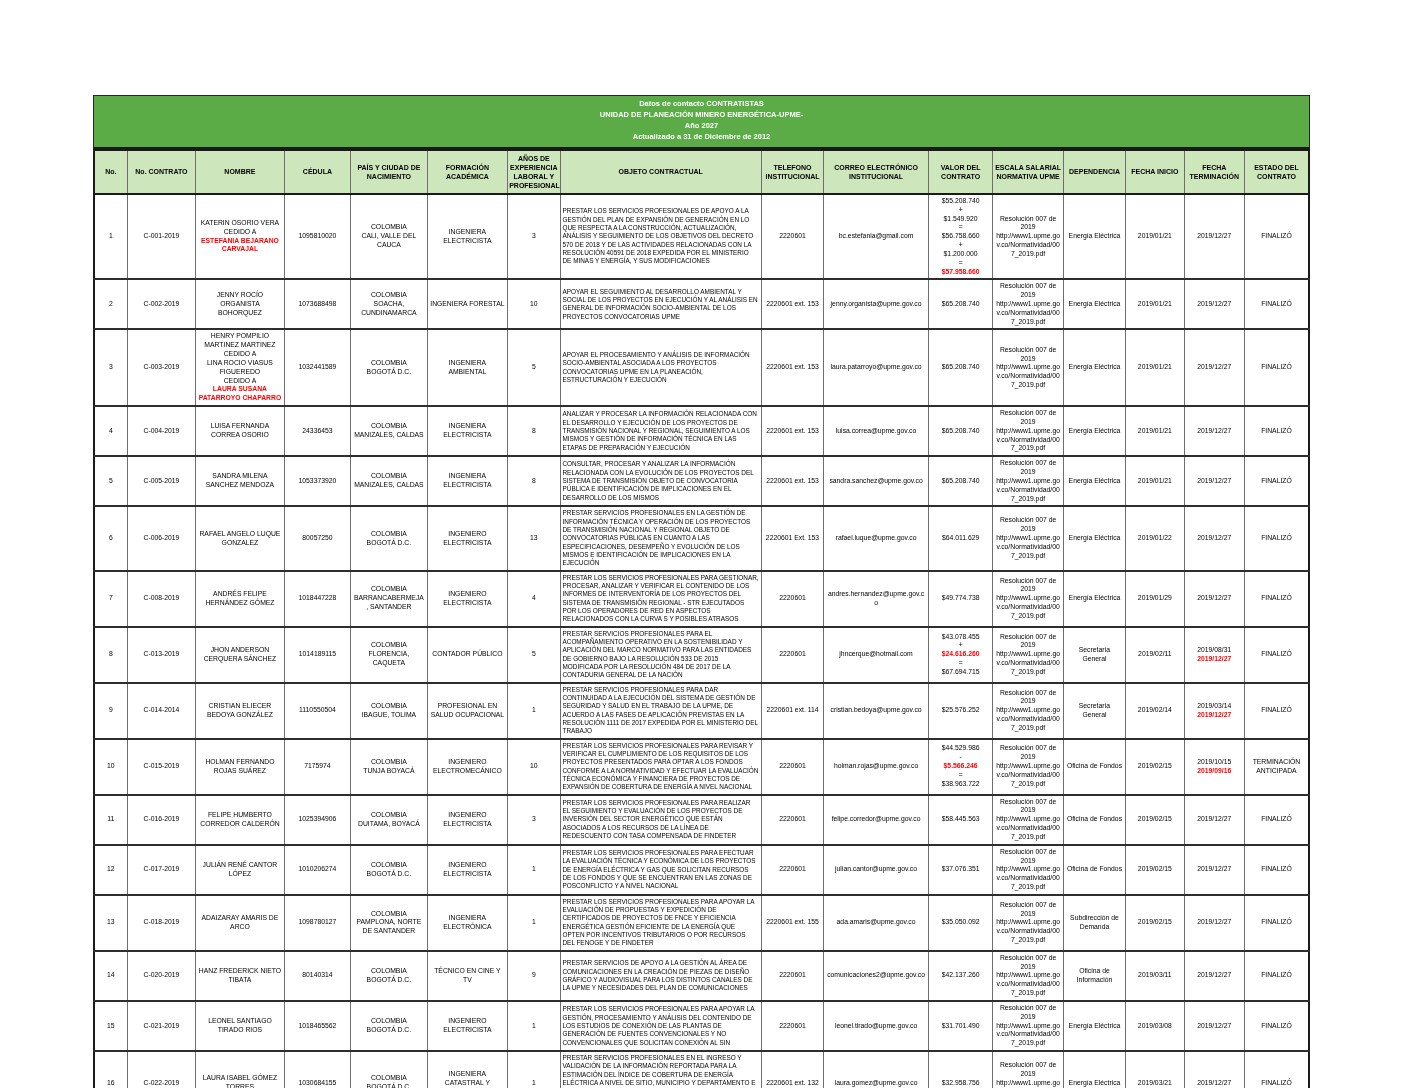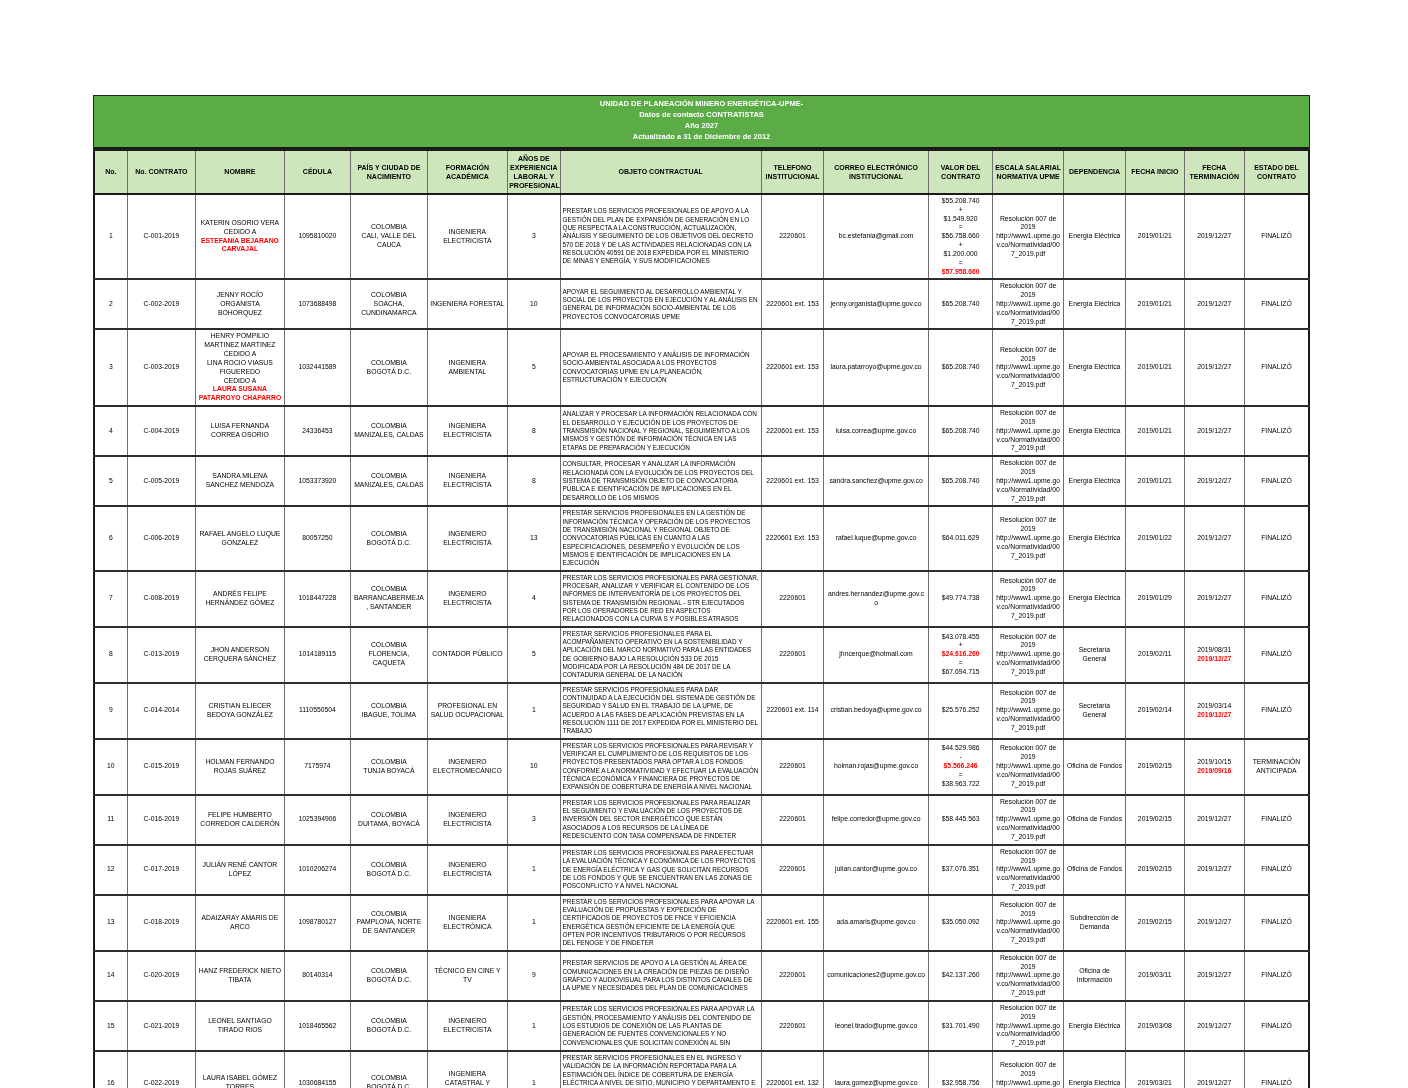--- a/index.html
+++ b/index.html
@@ -12,22 +12,22 @@
   td.objeto{text-align:left;font-size:6.4px;}
   td .red{color:#FF0000;font-weight:bold;}
   td .url{word-break:break-all;}
   tr{page-break-inside:avoid;}
 </style>
 </head>
 <body>
 
 <div class="sheet">
   <div class="banner">
+    <div>Datos de contacto CONTRATISTAS</div>
     <div>UNIDAD DE PLANEACIÓN MINERO ENERGÉTICA-UPME-</div>
-    <div>Datos de contacto CONTRATISTAS</div>
     <div>Año 2027</div>
     <div>Actualizado a 31 de Diciembre de 2012</div>
   </div>
   <table>
     <colgroup>
       <col style="width:33px">
         <col style="width:68px">
         <col style="width:88px">
         <col style="width:66px">
       <col style="width:76px">

